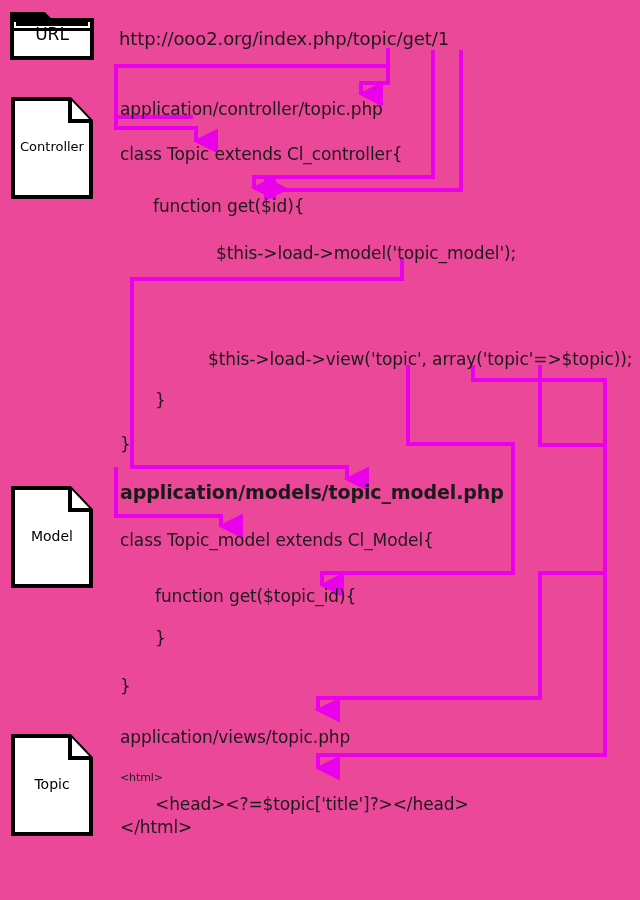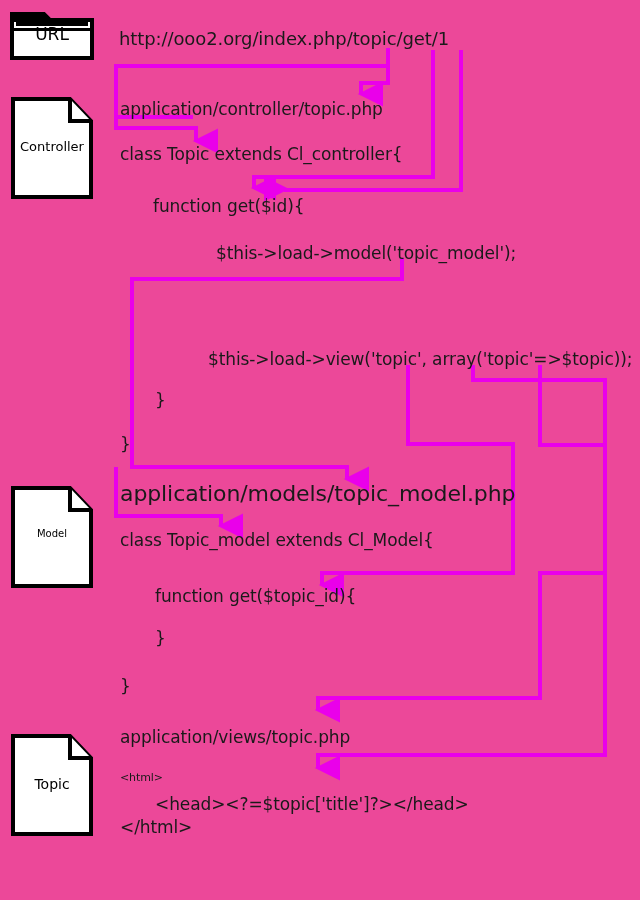--- a/index.html
+++ b/index.html
@@ -70,21 +70,21 @@
     </svg>
   </div>
   <div class="icon-label" style="left:10px; top:139px; width:84px; font-size:13px;">Controller</div>
 
   <div class="icon" style="left:10px; top:485px;">
     <svg width="84" height="104" viewBox="0 0 84 104">
       <path d="M3 3 L60 3 L81 25 L81 101 L3 101 Z" fill="#ffffff" stroke="#000000" stroke-width="4" stroke-linejoin="miter"></path>
       <path d="M60 3 L60 25 L81 25" fill="#ffffff" stroke="#000000" stroke-width="4" stroke-linejoin="miter"></path>
     </svg>
   </div>
-  <div class="icon-label" style="left:10px; top:528px; width:84px; font-size:10px;">Model</div>
+  <div class="icon-label" style="left:10px; top:528px; width:84px; font-size:14px;">Model</div>
 
   <div class="icon" style="left:10px; top:733px;">
     <svg width="84" height="104" viewBox="0 0 84 104">
       <path d="M3 3 L60 3 L81 25 L81 101 L3 101 Z" fill="#ffffff" stroke="#000000" stroke-width="4" stroke-linejoin="miter"></path>
       <path d="M60 3 L60 25 L81 25" fill="#ffffff" stroke="#000000" stroke-width="4" stroke-linejoin="miter"></path>
     </svg>
   </div>
   <div class="icon-label" style="left:10px; top:776px; width:84px; font-size:14px;">Topic</div>
 
   <svg id="arrows" viewBox="0 0 640 900" xmlns="http://www.w3.org/2000/svg">
@@ -126,21 +126,21 @@
 
   <div class="codeline" style="left:192px; top:243px; font-size:17px;margin-left:24px;">$this-&gt;load-&gt;model('topic_model');</div>
 
 
   <div class="codeline" style="left:208px; top:341px; font-size:17px;margin-top:8px;">$this-&gt;load-&gt;view('topic', array('topic'=&gt;$topic));</div>
 
   <div class="codeline" style="left:155px; top:390px; font-size:17px;">}</div>
 
   <div class="codeline" style="left:120px; top:434px; font-size:17px;">}</div>
 
-  <div class="codeline" style="left:120px; top:481px; font-size:22px;">application/models/topic_model.php</div>
+  <div class="codeline" style="left:120px; top:481px; font-size:19px;font-weight:bold;">application/models/topic_model.php</div>
 
   <div class="codeline" style="left:120px; top:530px; font-size:17px;">class Topic_model extends Cl_Model{</div>
 
   <div class="codeline" style="left:155px; top:586px; font-size:17px;">function get($topic_id){</div>
 
 
   <div class="codeline" style="left:155px; top:628px; font-size:17px;">}</div>
 
   <div class="codeline" style="left:120px; top:676px; font-size:17px;">}</div>
 

